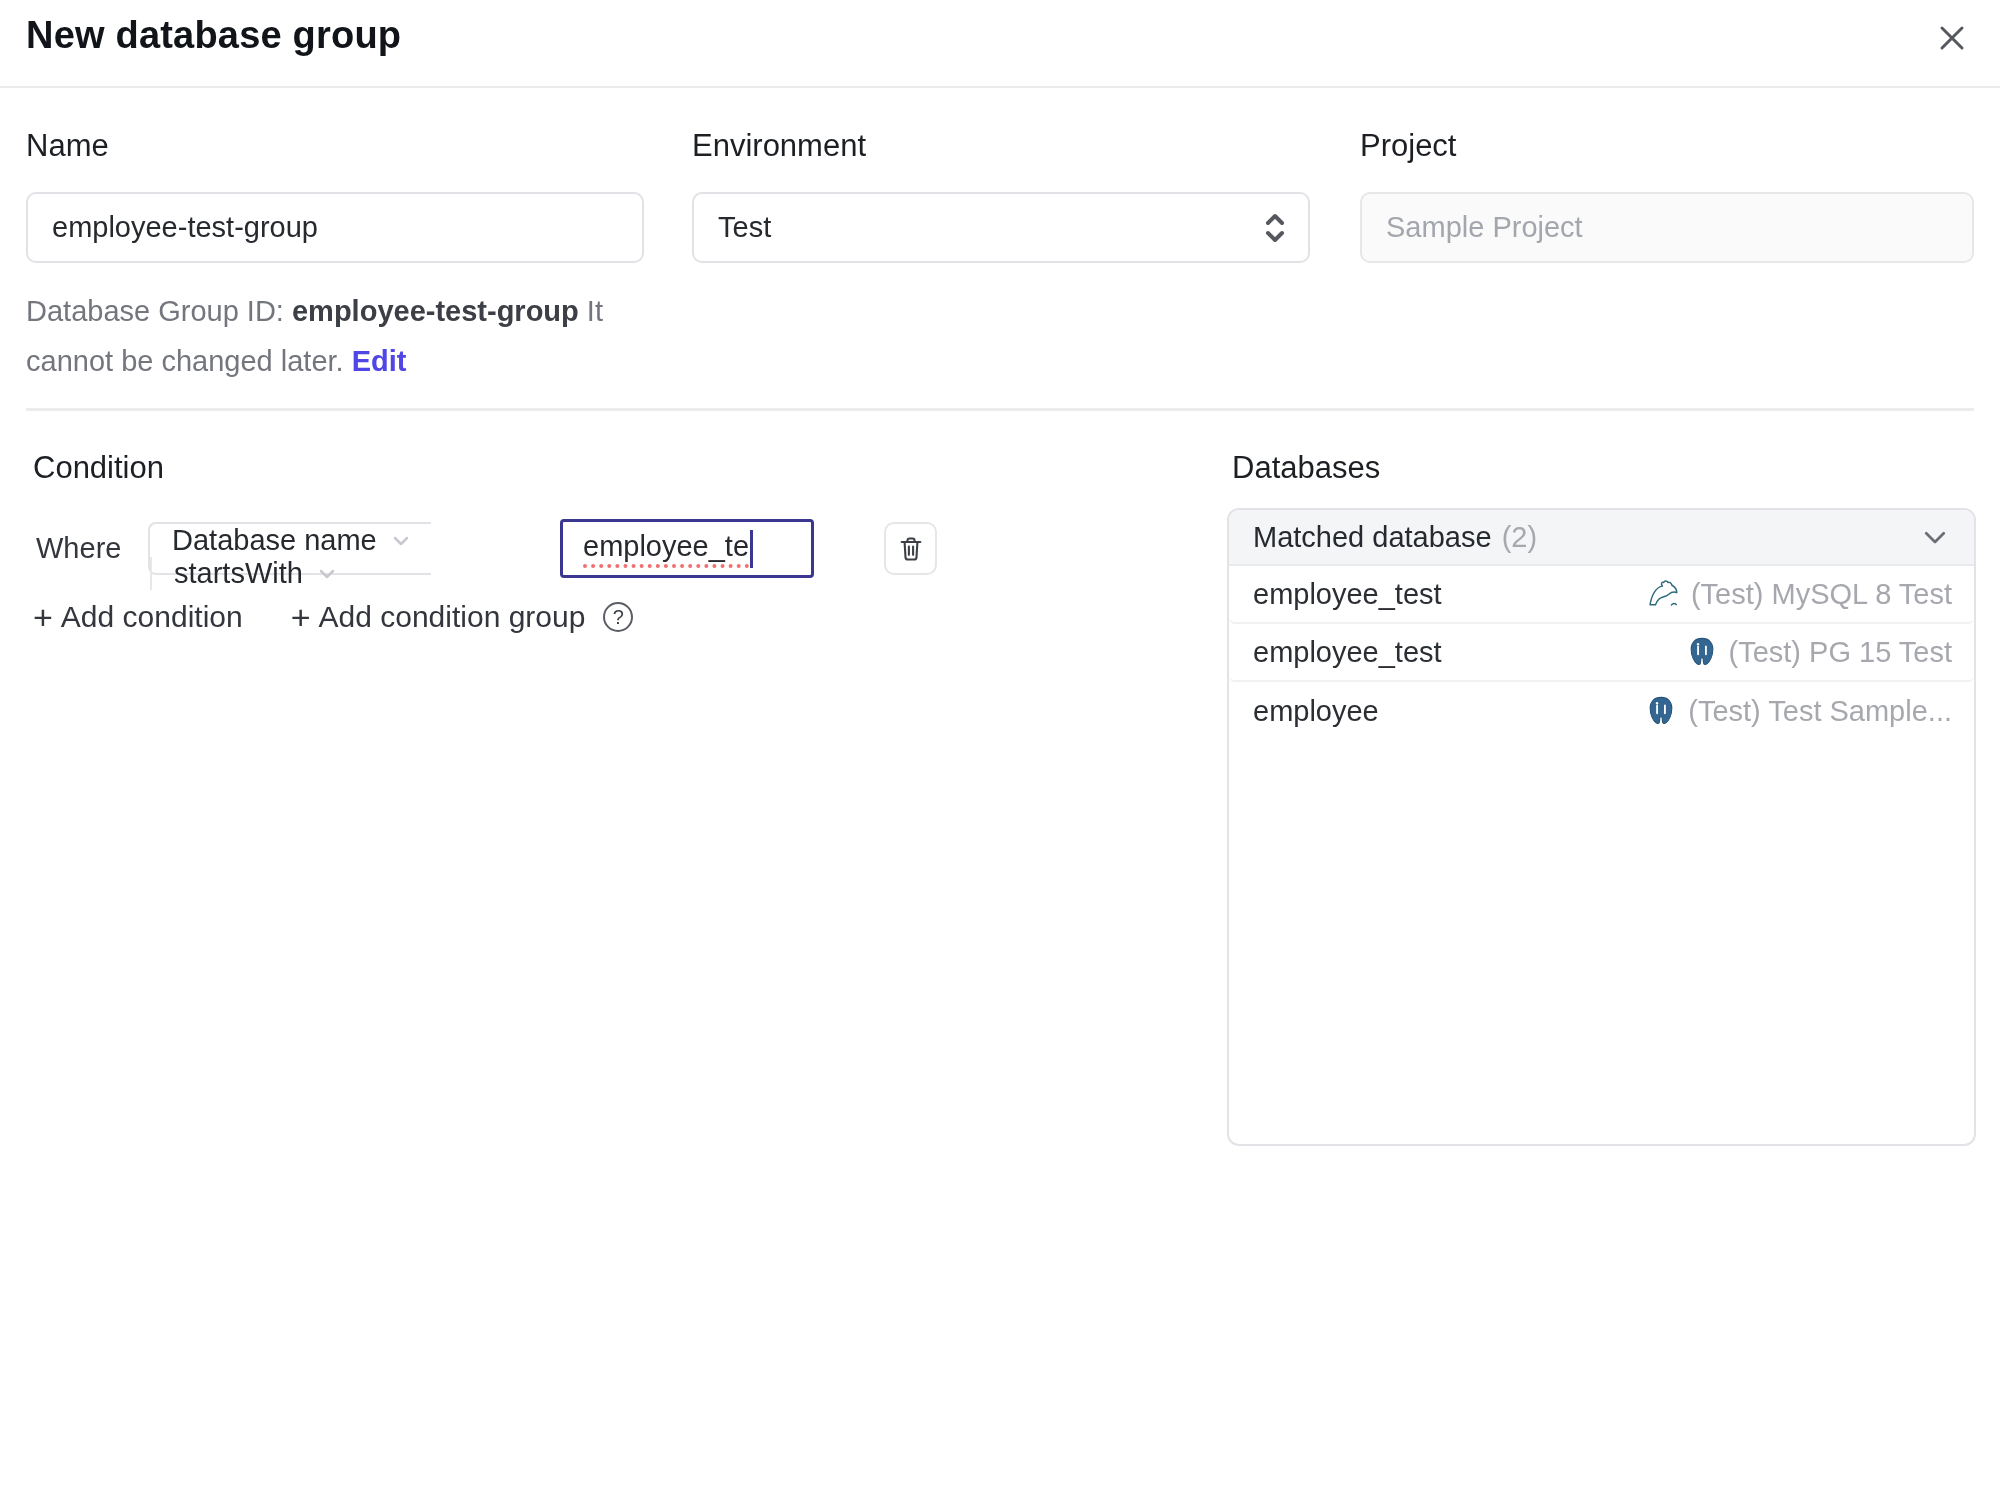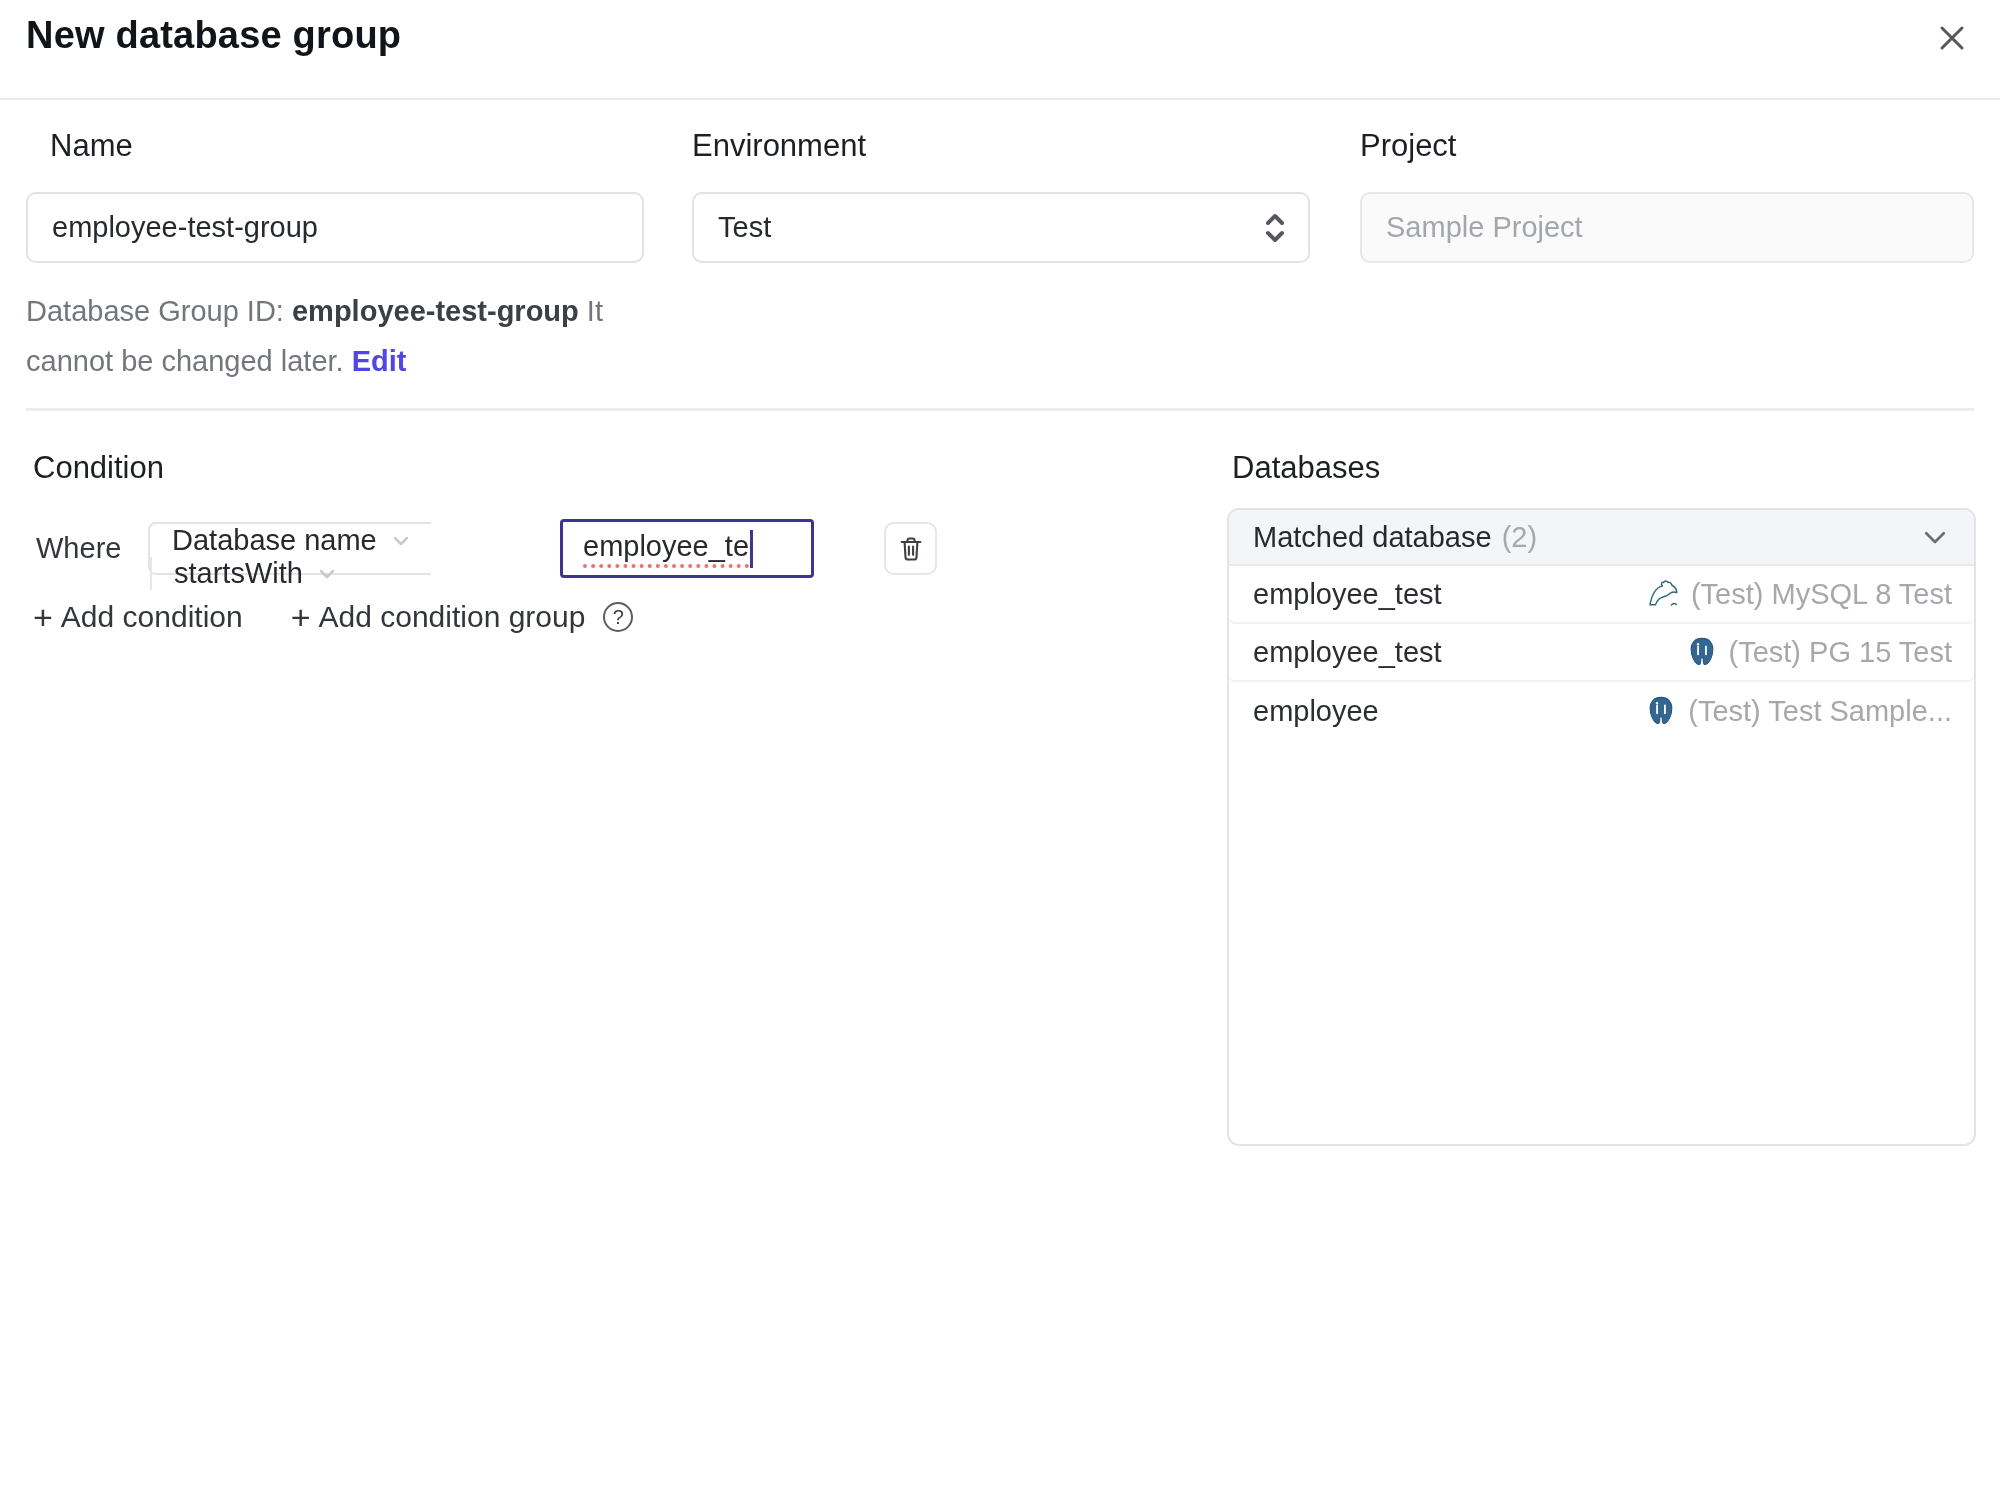--- a/index.html
+++ b/index.html
@@ -1,21 +1,21 @@
 <!DOCTYPE html>
 <html><head>
 <meta charset="utf-8">
 <style>
   * { margin:0; padding:0; box-sizing:border-box; }
   html,body { width:2000px; height:1500px; background:#ffffff;
     font-family:"Liberation Sans", sans-serif; color:#18181b; }
   .canvas { position:relative; width:2000px; height:1500px; overflow:hidden; background:#fff; }
 
   
-  .dlg-header { position:absolute; left:0; top:0; width:2000px; height:100px;
+  .dlg-header { position:absolute; left:0; top:0; width:2000px; height:88px;
     border-bottom:2px solid #ebebee; background:#fff; }
   .dlg-title { position:absolute; left:26px; top:14px; font-size:38px; font-weight:700; color:#111418; letter-spacing:.2px; }
   .close-btn { position:absolute; right:26px; top:16px; width:44px; height:44px;
     display:flex; align-items:center; justify-content:center; cursor:pointer; }
 
   
   .field-label { position:absolute; top:128px; font-size:31px; color:#1c1f23; }
   .input-box { position:absolute; top:192px; height:71px; border:2px solid #e2e2e6; border-radius:10px;
     background:#fff; font-size:29px; color:#26292e; padding:0 24px; width:618px;
     font-family:"Liberation Sans", sans-serif; outline:none; }
@@ -75,21 +75,21 @@
 
   <div class="dlg-header">
     <div class="dlg-title">New database group</div>
     <div class="close-btn">
       <svg width="36" height="36" viewBox="0 0 36 36">
         <path d="M8 8 L28 28 M28 8 L8 28" stroke="#55585e" stroke-width="3" stroke-linecap="round"></path>
       </svg>
     </div>
   </div>
 
-  <div class="field-label" style="left:26px;margin-left:24px;">Name</div>
+  <div class="field-label" style="left:26px;">Name</div>
   <div class="field-label" style="left:692px;">Environment</div>
   <div class="field-label" style="left:1360px;">Project</div>
 
   <input class="input-box" style="left: 26px;" value="employee-test-group">
 
   <div class="select-box" style="left:692px; width:618px;">
     <span>Test</span>
     <span class="select-caret">
       <svg width="30" height="40" viewBox="0 0 30 40">
         <path d="M8 15 L15 8 L22 15" stroke="#55585e" stroke-width="4" fill="none" stroke-linecap="round" stroke-linejoin="round"></path>

